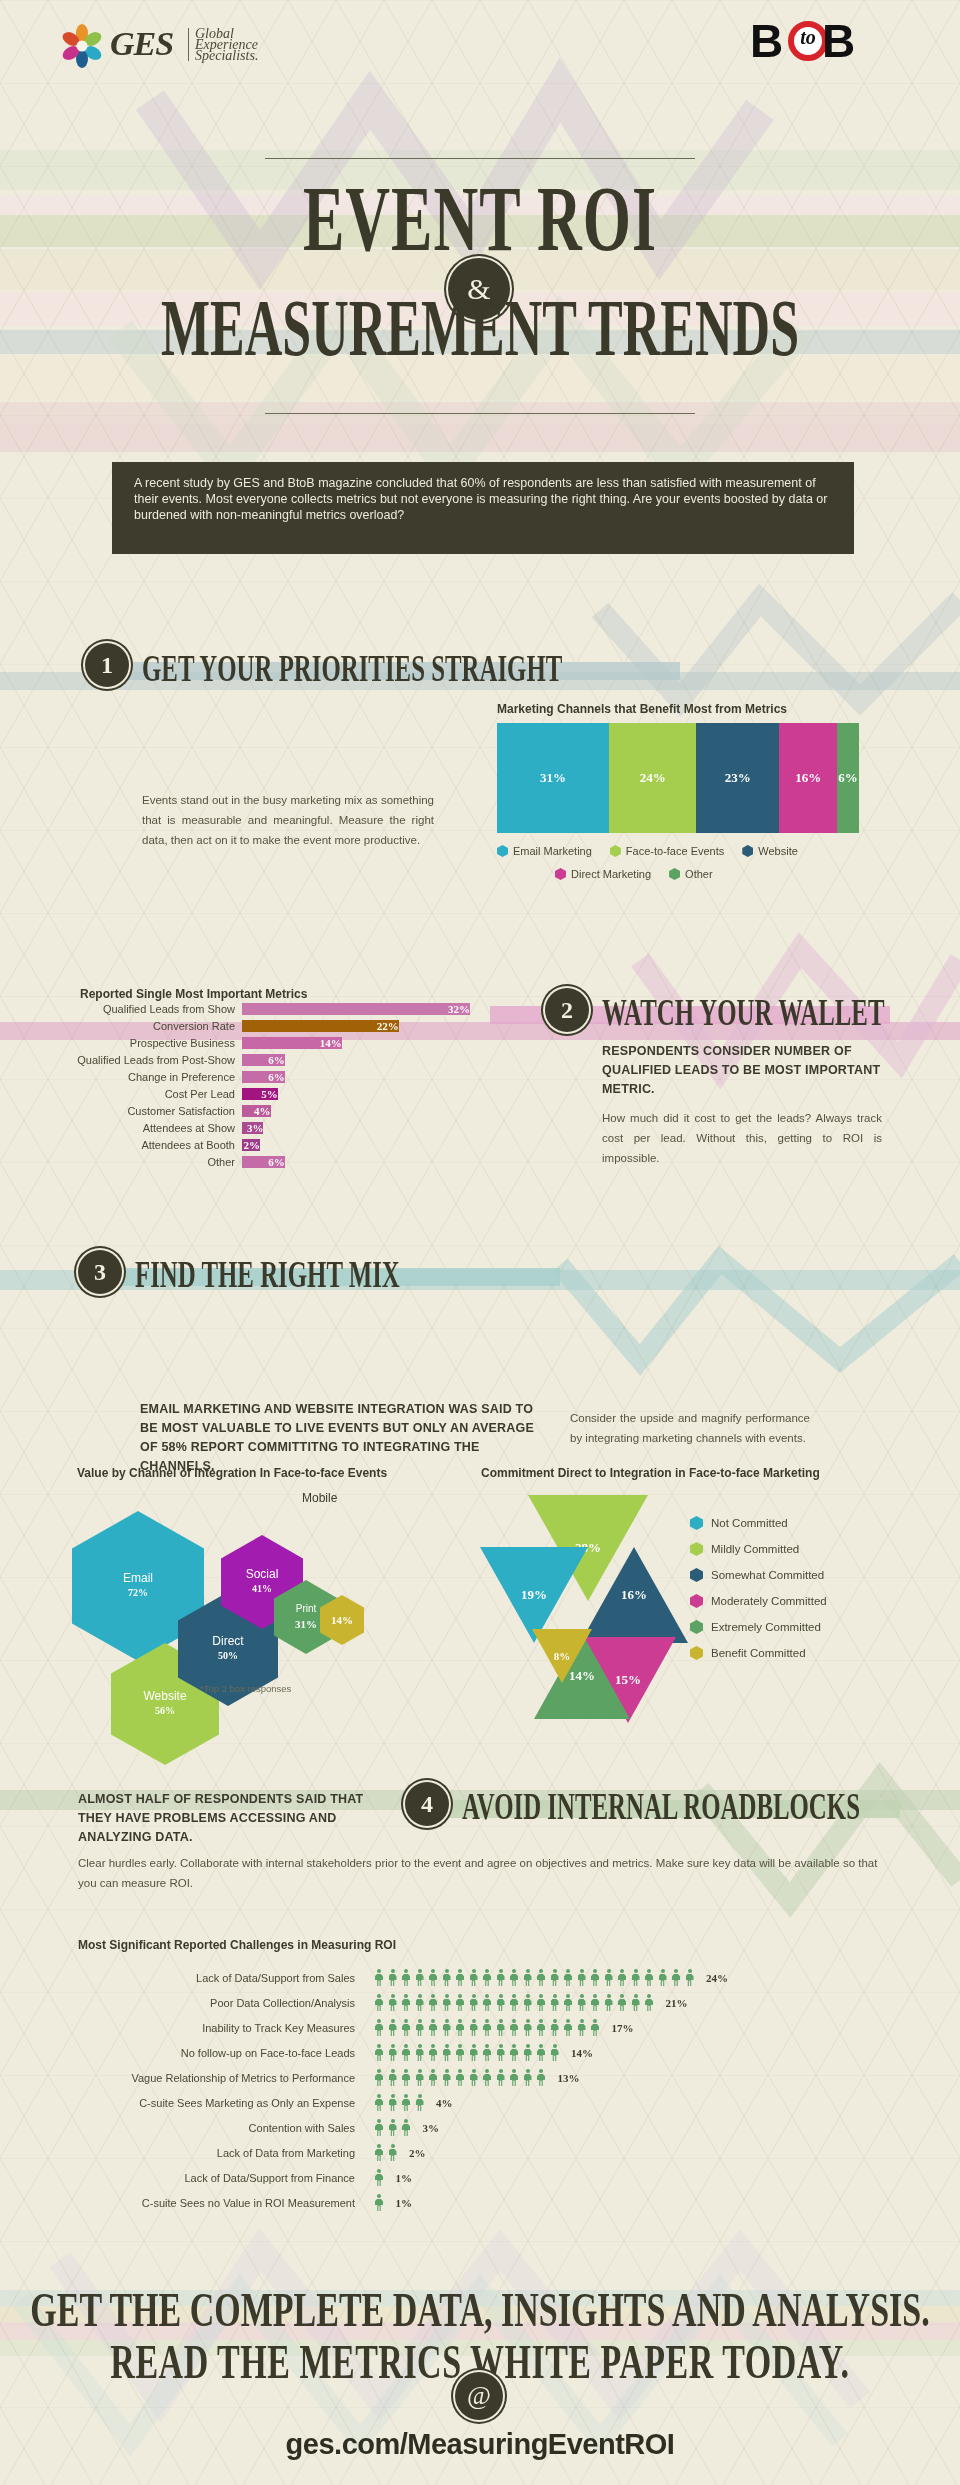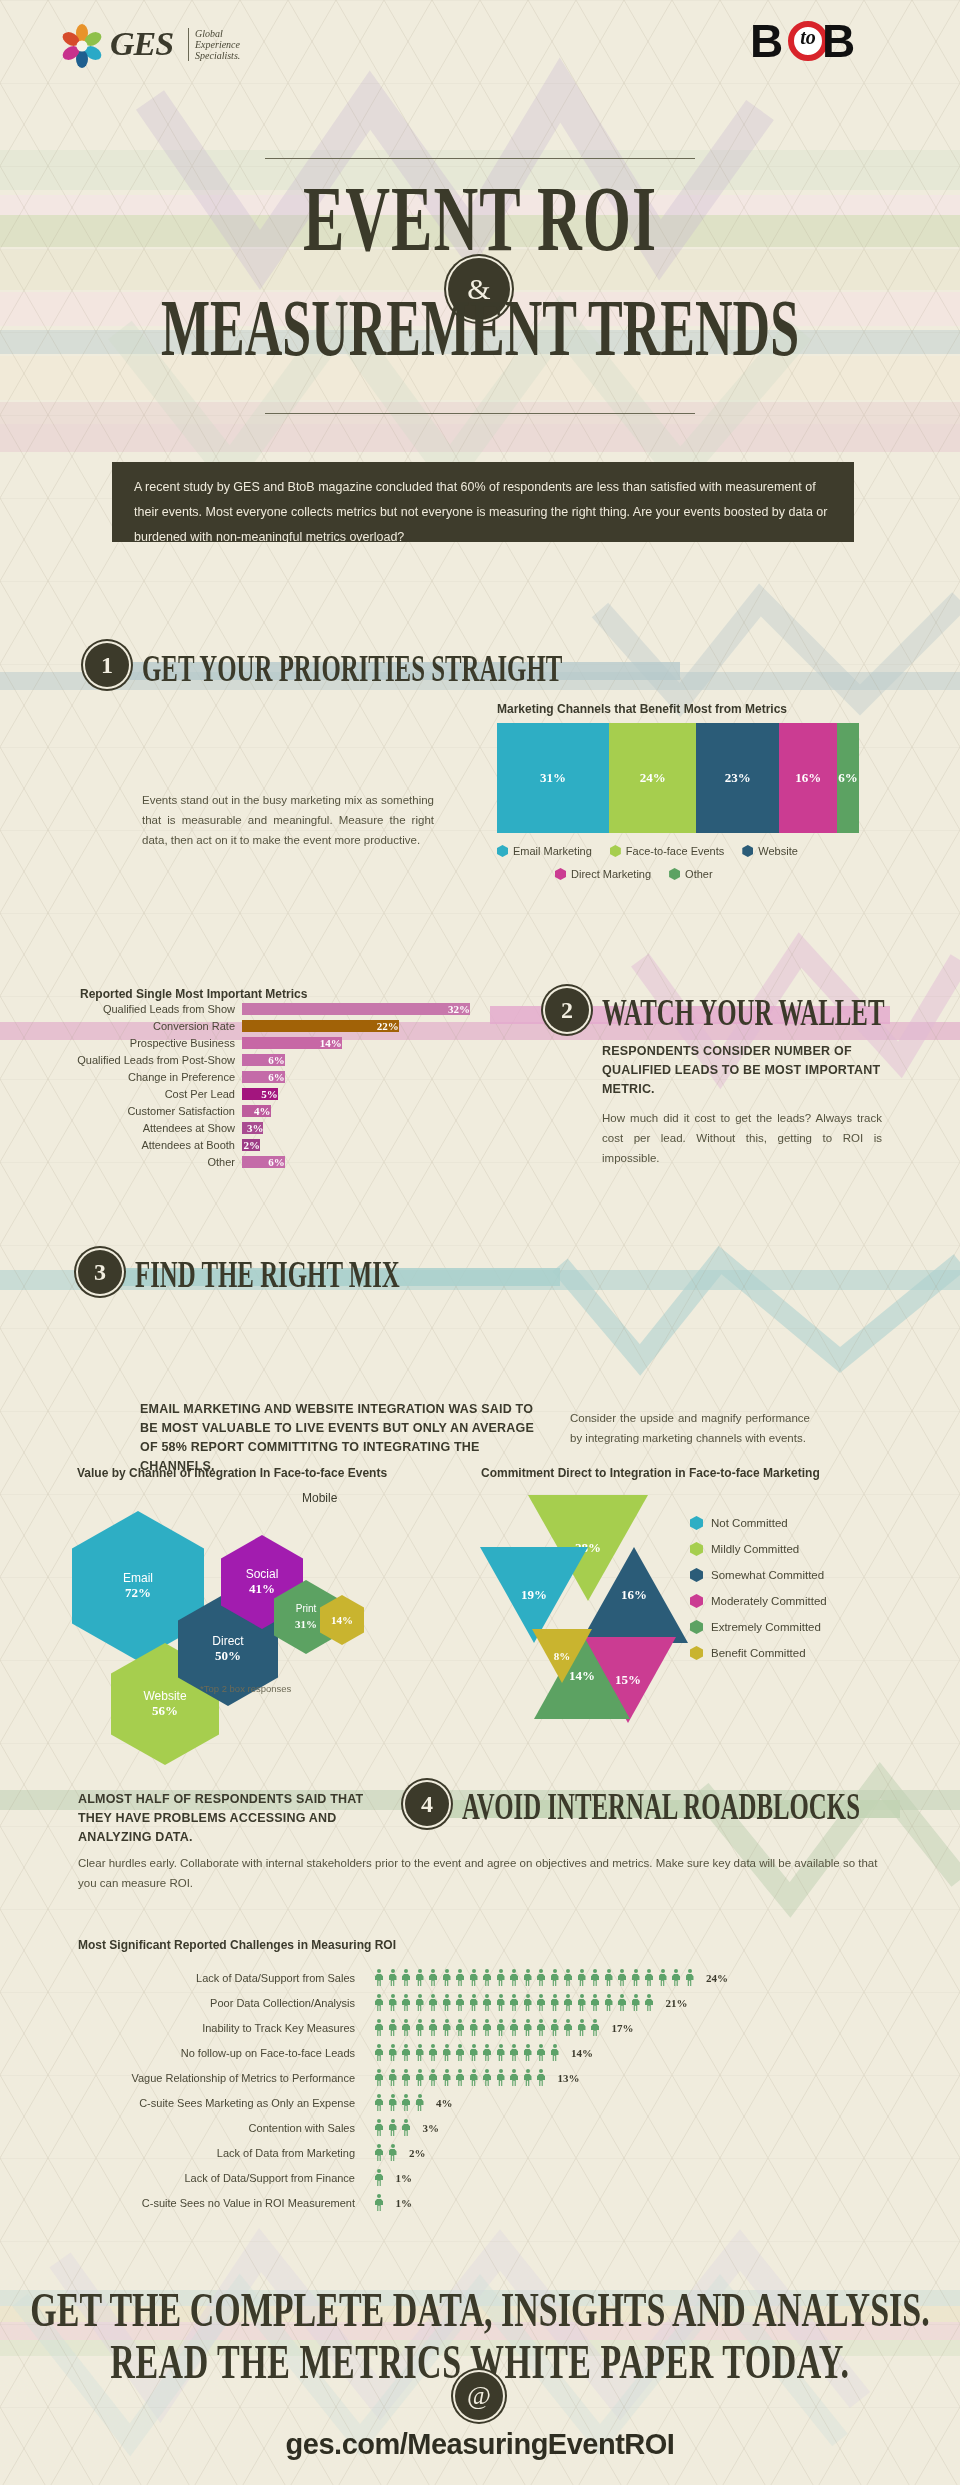--- a/index.html
+++ b/index.html
@@ -31,21 +31,21 @@
   #ges-logo { left:60px; top:22px; width:175px; height:48px; }
   .ges-flower { position:absolute; left:0; top:2px; width:44px; height:44px; }
   .ges-word {
     position:absolute; left:50px; top:3px;
     font-family:"Liberation Serif", serif; font-style:italic; font-weight:bold;
     font-size:34px; color:#3b3a2c; letter-spacing:-1px;
   }
   .ges-tag {
     position:absolute; left:128px; top:6px;
     font-family:"Liberation Serif", serif; font-style:italic;
-    font-size:10px; line-height:11px; color:#4a4836;
+    font-size:14px; line-height:11px; color:#4a4836;
     border-left:1px solid #6a6854; padding-left:6px;
   }
 
   #btob-logo { left:750px; top:18px; width:110px; height:50px; }
   .btob-b {
     position:absolute; top:0;
     font-family:"Liberation Sans", sans-serif; font-weight:bold;
     font-size:46px; line-height:46px; color:#111;
   }
   .btob-circle {
@@ -79,24 +79,24 @@
   #amp-badge {
     left:448px; top:258px; width:62px; height:62px; border-radius:50%;
     background:#3c3a2a; color:#f3efe1;
     font-family:"Liberation Serif", serif; font-size:30px;
     display:flex; align-items:center; justify-content:center;
     box-shadow:0 0 0 2px #f0ecdd, 0 0 0 4px #3c3a2a;
   }
 
   
   #intro {
-    left:112px; top:462px; width:742px; height:80px;
+    left:112px; top:462px; width:742px; height:92px;
     background:#3e3c2c; color:#efeadb;
     padding:13px 22px;
-    font-size:12.5px; line-height:25px;
+    font-size:12.5px; line-height:16px;
     font-family:"Liberation Sans", sans-serif;
   }
 
   
   .sec-num {
     position:absolute; width:44px; height:44px; border-radius:50%;
     background:#3c3a2a; color:#f2eee0;
     font-family:"Liberation Serif", serif; font-weight:bold; font-size:24px;
     display:flex; align-items:center; justify-content:center;
     box-shadow:0 0 0 2px #f0ecdd, 0 0 0 4px #3c3a2a;
@@ -157,21 +157,21 @@
 
   
   #hexchart { left:70px; top:1495px; width:380px; height:210px; }
   .hex {
     position:absolute;
     clip-path:polygon(50% 0%,100% 25%,100% 75%,50% 100%,0% 75%,0% 25%);
     display:flex; flex-direction:column; align-items:center; justify-content:center;
     color:#fff; text-align:center;
   }
   .hex .hname { font-family:"Liberation Sans", sans-serif; font-size:12px; line-height:14px; }
-  .hex .hval  { font-family:"Liberation Serif", serif; font-weight:bold; font-size:13px; line-height:16px; }
+  .hex .hval  { font-family:"Liberation Serif", serif; font-weight:bold; font-size:10px; line-height:16px; }
   .hex.small .hname { font-size:10px; }
   .hex.small .hval { font-size:11px; }
   #mobile-label {
     position:absolute; left:232px; top:-4px; font-size:12px; color:#3b3a2c;
   }
   #footnote { position:absolute; left:130px; top:188px; font-size:9.5px; color:#6d6a56; }
 
   
   #trichart { left:480px; top:1495px; width:200px; height:200px; }
   .tri-shape { position:absolute; display:flex; align-items:center; justify-content:center;

